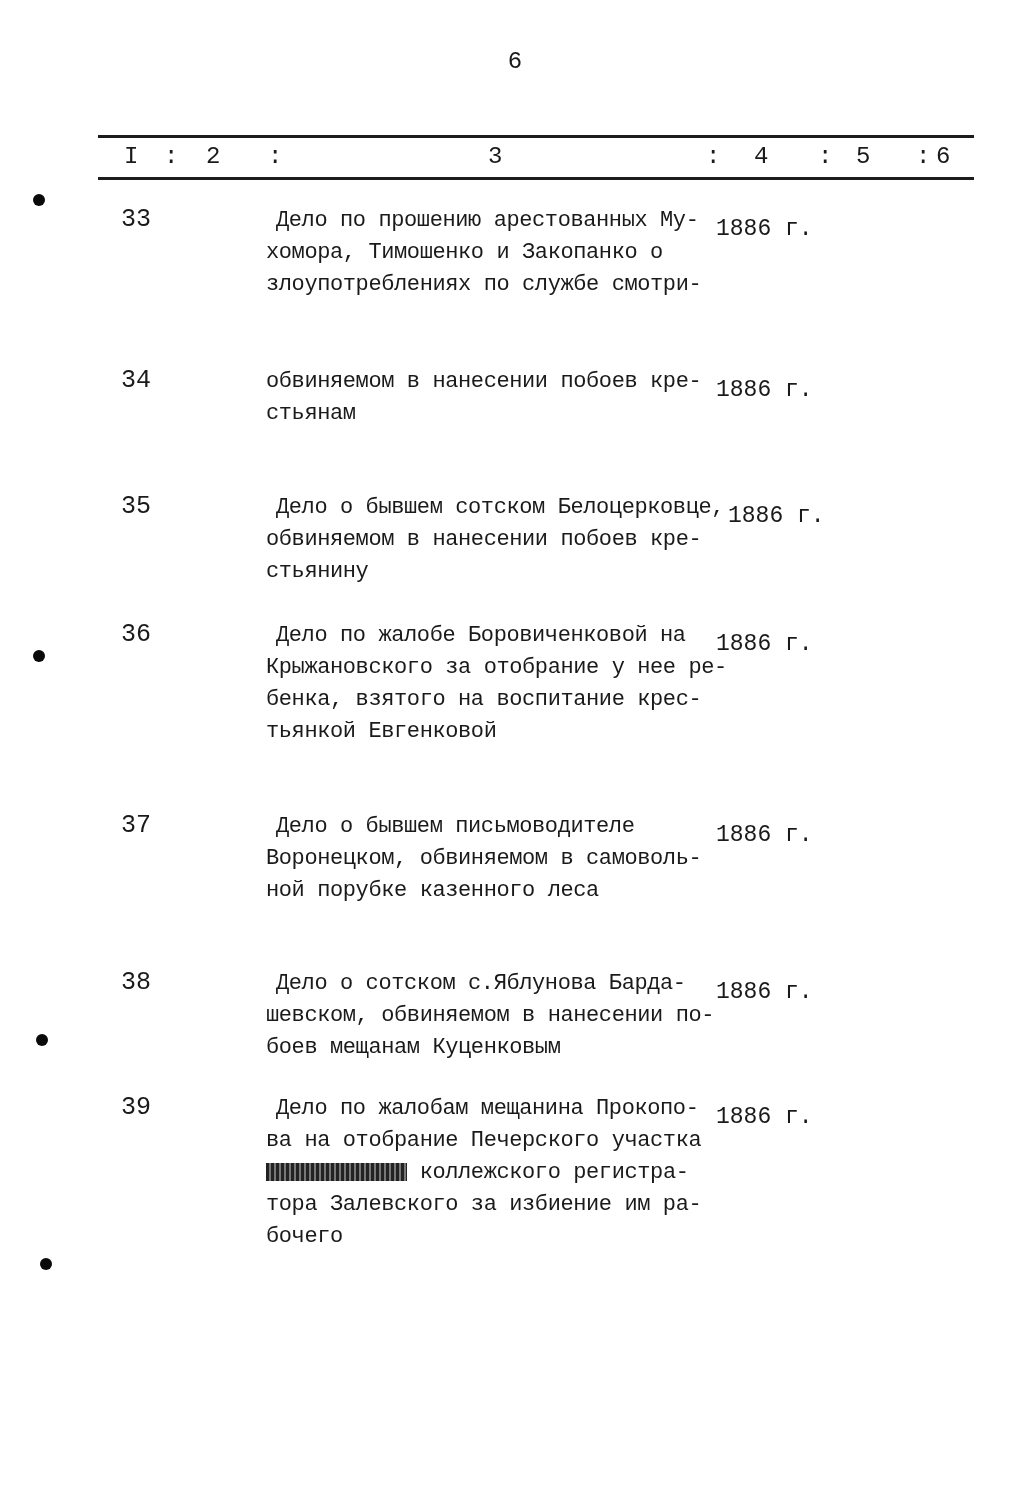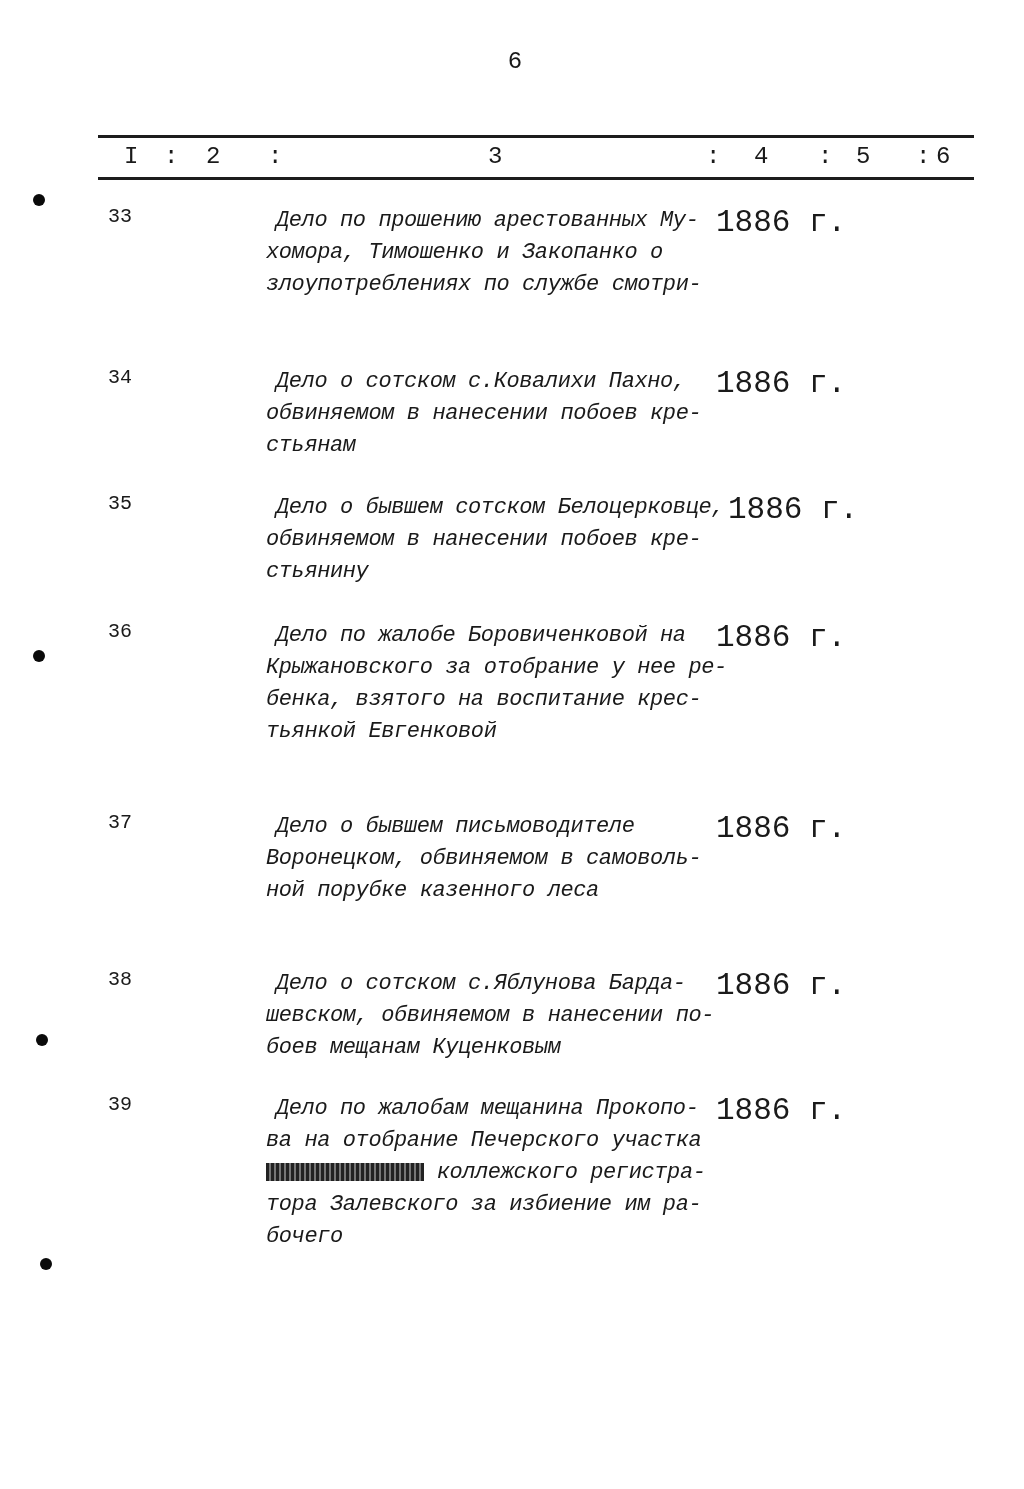--- a/index.html
+++ b/index.html
@@ -44,49 +44,48 @@
     position: absolute;
     top: 0;
   }
   .entry {
     position: absolute;
     left: 0;
     width: 1024px;
   }
   .entry .num {
     position: absolute;
-    left: 108px;
+    left: 121px;
     top: 0;
-    font-size: 20px;
+    font-size: 25px;
   }
   .entry .desc {
     position: absolute;
     left: 266px;
     top: 0;
     width: 450px;
     font-size: 22px;
     line-height: 32px;
     letter-spacing: -0.4px;
   }
-  .entry .desc .line { display: block; white-space: nowrap; font-style: italic; }
+  .entry .desc .line { display: block; white-space: nowrap; }
   .entry .desc .line.first { padding-left: 10px; }
   .entry .year {
     position: absolute;
     left: 716px;
-    top: 0;
-    font-size: 31px;
+    top: 11px;
+    font-size: 23px;
     white-space: nowrap;
   }
   .struck {
     display: inline-block;
     background: repeating-linear-gradient(90deg, #222 0 3px, #777 3px 5px);
     color: transparent;
     height: 18px;
     vertical-align: middle;
-    padding-left: 17px;
   }
   .punch {
     position: absolute;
     width: 12px;
     height: 12px;
     border-radius: 50%;
     background: #0a0a0a;
   }
 </style>
 </head>
@@ -116,21 +115,20 @@
     <span class="line first">Дело по прошению арестованных Му-</span>
     <span class="line">хомора, Тимошенко и Закопанко о</span>
     <span class="line">злоупотреблениях по службе смотри-</span>
   </div>
   <span class="year">1886 г.</span>
 </div>
 
 <div class="entry" style="top:366px">
   <span class="num">34</span>
   <div class="desc">
-    <span class="line first">Дело о сотском с.Ковалихи Пахно,</span>
     <span class="line">обвиняемом в нанесении побоев кре-</span>
     <span class="line">стьянам</span>
   </div>
   <span class="year">1886 г.</span>
 </div>
 
 <div class="entry" style="top:492px">
   <span class="num">35</span>
   <div class="desc">
     <span class="line first">Дело о бывшем сотском Белоцерковце,</span>

